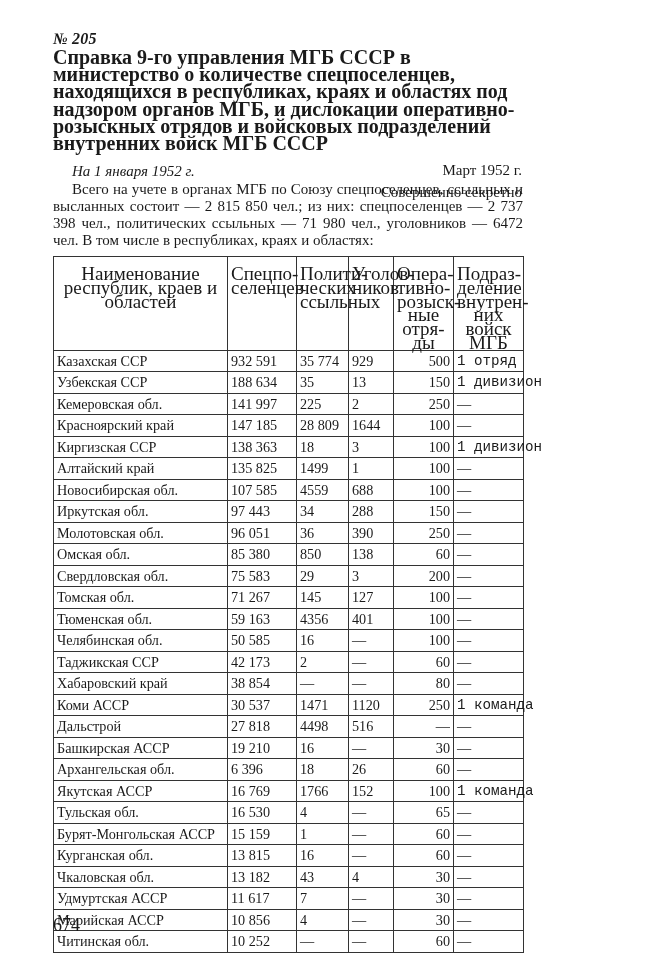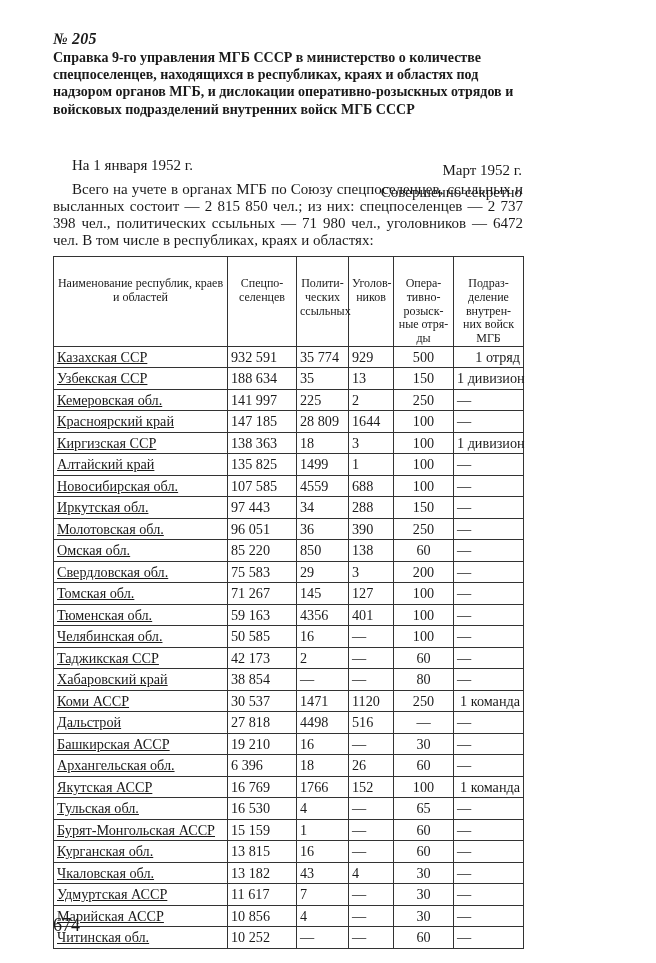--- a/index.html
+++ b/index.html
@@ -2,37 +2,37 @@
 <html><head>
 <meta charset="utf-8">
 <style>
   html, body { margin:0; padding:0; }
   body {
     width:656px; height:963px; background:#ffffff; color:#1a1a1a;
     font-family:"Liberation Serif", "DejaVu Serif", serif;
     position:relative; overflow:hidden;
   }
   .doc-no { position:absolute; left:53px; top:30px; font-weight:bold; font-size:16px; letter-spacing:0.2px;font-style:italic; }
-  .doc-title { position:absolute; left:53px; top:49px; width:475px; font-weight:bold; font-size:14px; line-height:17.2px; }
+  .doc-title { position:absolute; left:53px; top:49px; width:475px; font-weight:bold; font-size:20px; line-height:17.2px; }
   .date-line { position:absolute; right:134px; top:119px; font-size:15px; line-height:17px; text-align:right;margin-top:43px; }
   .secret-line { position:absolute; right:134px; top:136px; font-size:15px; line-height:17px; text-align:left;margin-top:48px; }
-  .as-of { position:absolute; left:72px; top:157px; font-size:15px; }
+  .as-of { position:absolute; left:72px; top:163px; font-size:15px;font-style:italic; }
   .intro { position:absolute; left:53px; top:181px; width:470px; font-size:15px; line-height:17px; text-align:justify; text-indent:19px; }
   table.data {
     position:absolute; left:53px; top:256px; width:470px;
     border-collapse:collapse; font-size:14.2px; table-layout:fixed;
   }
   table.data th, table.data td { border:1px solid #333; padding:0 3px; }
-  table.data th { font-weight:normal; font-size:12px; line-height:13.8px; vertical-align:top; text-align:center; padding-top:20px; height:66px; }
+  table.data th { font-weight:normal; font-size:19px; line-height:13.8px; vertical-align:top; text-align:center; padding-top:10px; height:66px; }
   table.data td { height:20.5px; line-height:19px; white-space:nowrap; }
-  td.name { text-align:left;text-decoration:underline; }
+  td.name { text-align:left; }
   td.num { text-align:left; padding-right:4px; }
   td.ctr { }
-  td.ops { text-align:center; padding-right:12px; }
-  td.unit { text-align:right; }
+  td.ops { text-align:right; padding-right:12px; }
+  td.unit { text-align:left;font-family:Liberation Mono, monospace; }
   .page-num { position:absolute; left:53px; top:915px; font-size:18px; }
 </style>
 </head>
 <body>
 
 <div class="doc-no">№ 205</div>
 <div class="doc-title">Справка 9-го управления МГБ СССР в министерство о количестве спецпоселенцев, находящихся в республиках, краях и областях под надзором органов МГБ, и дислокации оперативно-розыскных отрядов и войсковых подразделений внутренних войск МГБ СССР</div>
 <div class="date-line">Март 1952 г.</div>
 <div class="secret-line">Совершенно секретно</div>
 <div class="as-of">На 1 января 1952 г.</div>
@@ -125,21 +125,21 @@
       <tr>
         <td class="name">Молотовская обл.</td>
         <td class="num">96 051</td>
         <td class="num">36</td>
         <td class="ctr">390</td>
         <td class="ops">250</td>
         <td class="ctr">—</td>
       </tr>
       <tr>
         <td class="name">Омская обл.</td>
-        <td class="num">85 220</td>
+        <td class="num">85 380</td>
         <td class="num">850</td>
         <td class="ctr">138</td>
         <td class="ops">60</td>
         <td class="ctr">—</td>
       </tr>
       <tr>
         <td class="name">Свердловская обл.</td>
         <td class="num">75 583</td>
         <td class="num">29</td>
         <td class="ctr">3</td>

